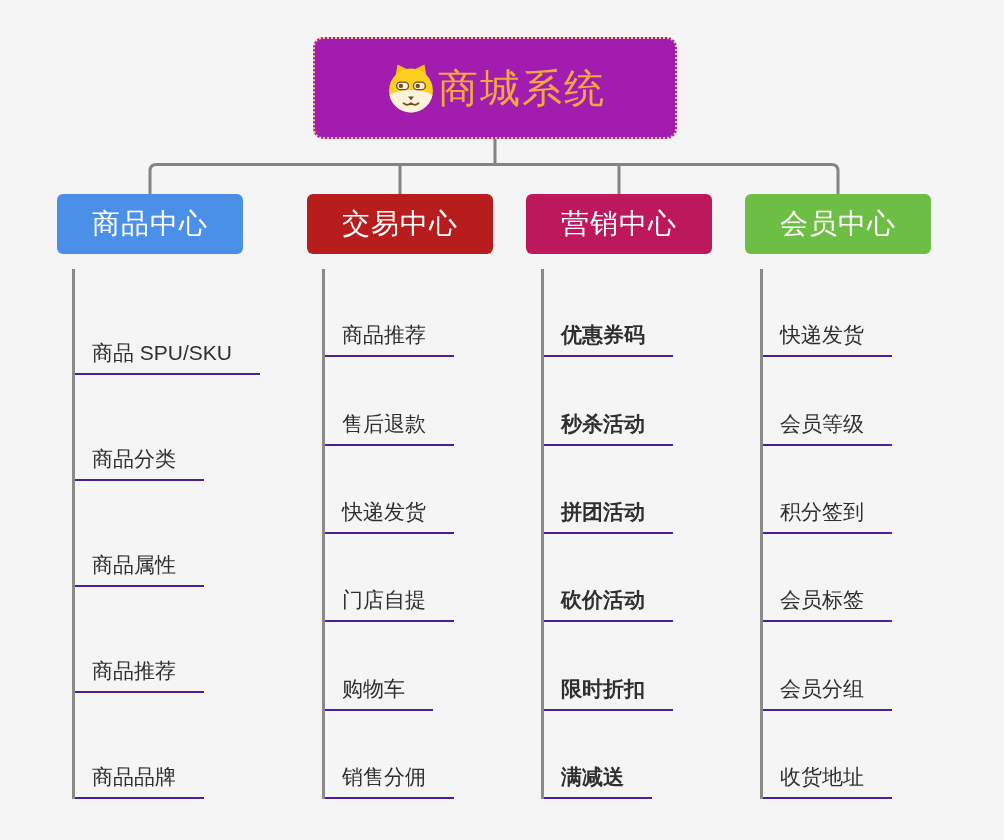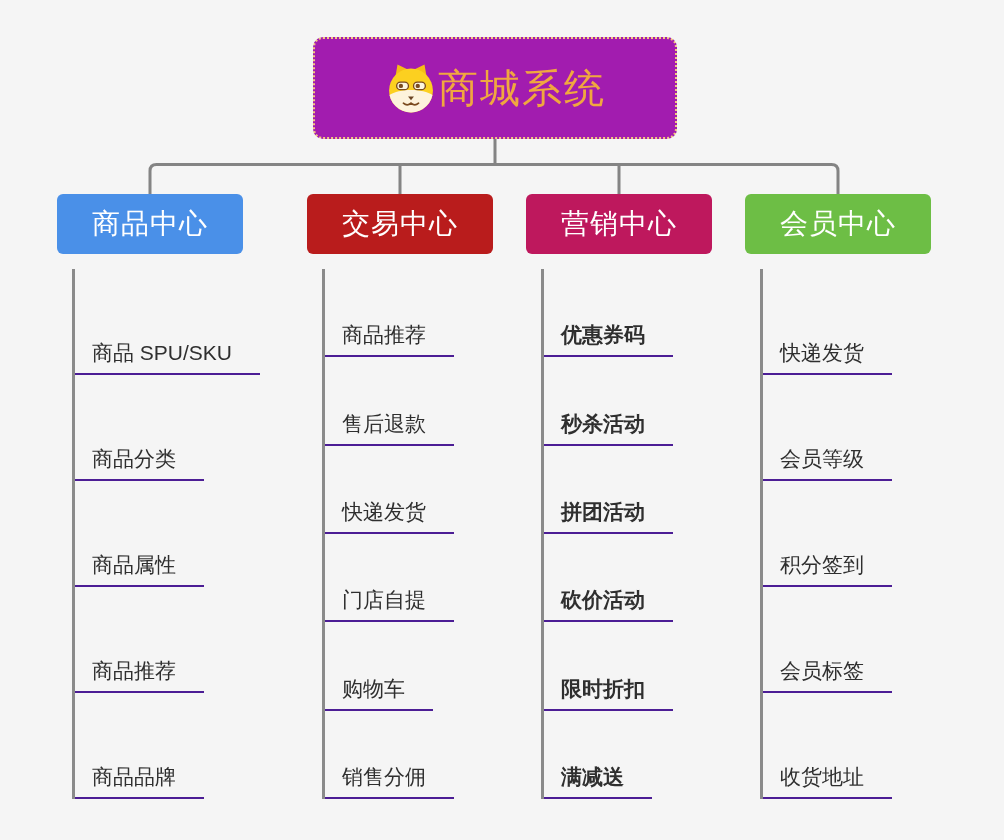--- a/index.html
+++ b/index.html
@@ -185,18 +185,21 @@
         <div class="child-row">
           <span class="child-item">会员等级</span>
         </div>
         <div class="child-row">
           <span class="child-item">积分签到</span>
         </div>
         <div class="child-row">
           <span class="child-item">会员标签</span>
         </div>
         <div class="child-row">
+          <span class="child-item">会员分组</span>
+        </div>
+        <div class="child-row">
           <span class="child-item">收货地址</span>
         </div>
       </div>
     </div>
 
 </div>
 
 </body></html>

